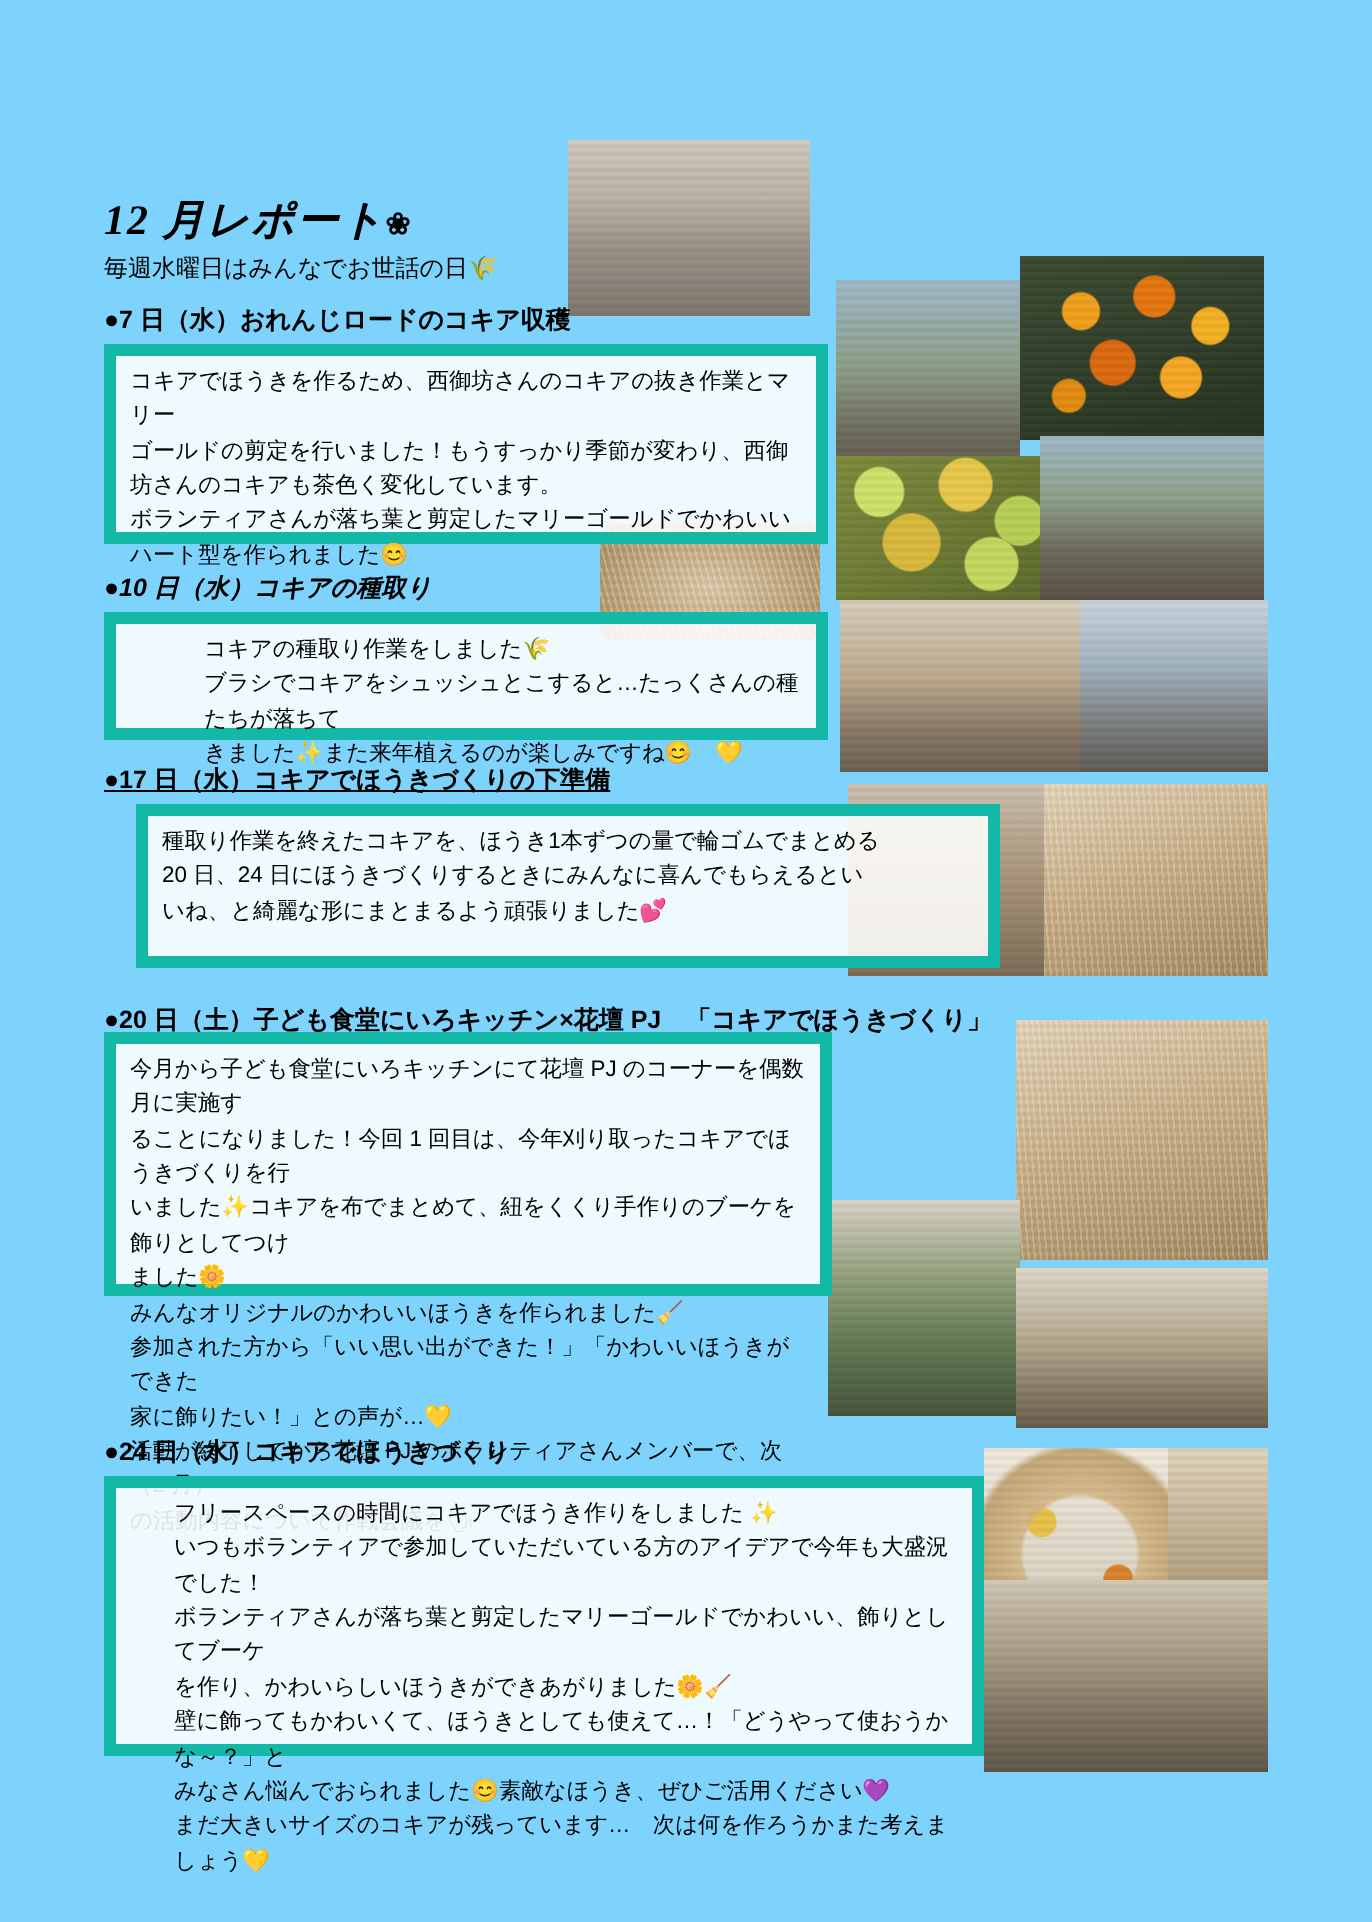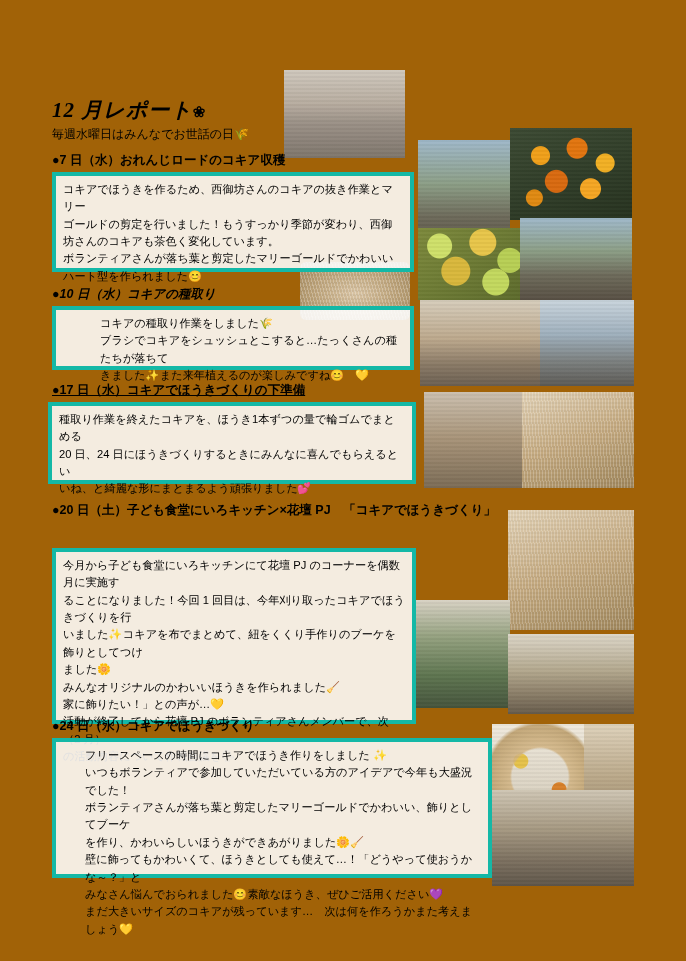--- a/index.html
+++ b/index.html
@@ -12,21 +12,21 @@
     width: 686px;
     height: 961px;
     position: relative;
     overflow: hidden;
     color: #000;
   }
   .page {
     position: relative;
     width: 686px;
     height: 961px;
-    background: #a16207;
+    background: #7dd3fc;
   }
 
   
   .title {
     position: absolute;
     left: 52px;
     top: 96px;
     font-family: "Liberation Serif", serif;
     font-weight: bold;
     font-style: italic;
@@ -48,21 +48,21 @@
   .heading {
     position: absolute;
     font-size: 12.5px;
     font-weight: bold;
     white-space: nowrap;
   }
 
   
   .box {
     position: absolute;
-    border: 4px solid #14b8a6;
+    border: 6px solid #14b8a6;
     background: rgba(255,255,255,0.88);
     box-sizing: border-box;
     padding: 5px 7px 4px 7px;
     font-size: 11.2px;
     line-height: 1.55;
   }
   .box p { margin: 0; }
 
   
   .photo {
@@ -193,33 +193,34 @@
   </div>
 
   <div class="heading" style="left:52px; top:286px;font-style:italic;">●10 日（水）コキアの種取り</div>
   <div class="box" style="left:52px; top:306px; width:362px; height:64px;padding-left:44px;">
     <p>コキアの種取り作業をしました🌾</p>
     <p>ブラシでコキアをシュッシュとこすると…たっくさんの種たちが落ちて</p>
     <p>きました✨また来年植えるのが楽しみですね😊　💛</p>
   </div>
 
   <div class="heading" style="left:52px; top:382px;text-decoration:underline;">●17 日（水）コキアでほうきづくりの下準備</div>
-  <div class="box" style="left:48px; top:402px; width:368px; height:82px;">
+  <div class="box" style="left:68px; top:402px; width:432px; height:82px;">
     <p>種取り作業を終えたコキアを、ほうき1本ずつの量で輪ゴムでまとめる</p>
     <p>20 日、24 日にほうきづくりするときにみんなに喜んでもらえるとい</p>
     <p>いね、と綺麗な形にまとまるよう頑張りました💕</p>
   </div>
 
   <div class="heading" style="left:52px; top:502px;">●20 日（土）子ども食堂にいろキッチン×花壇 PJ　「コキアでほうきづくり」</div>
-  <div class="box" style="left:52px; top:548px; width:364px; height:176px;">
+  <div class="box" style="left:52px; top:516px; width:364px; height:132px;">
     <p>今月から子ども食堂にいろキッチンにて花壇 PJ のコーナーを偶数月に実施す</p>
     <p>ることになりました！今回 1 回目は、今年刈り取ったコキアでほうきづくりを行</p>
     <p>いました✨コキアを布でまとめて、紐をくくり手作りのブーケを飾りとしてつけ</p>
     <p>ました🌼</p>
     <p>みんなオリジナルのかわいいほうきを作られました🧹</p>
+    <p>参加された方から「いい思い出ができた！」「かわいいほうきができた</p>
     <p>家に飾りたい！」との声が…💛</p>
     <p>活動が終了してから花壇 PJ のボランティアさんメンバーで、次（2 月）</p>
     <p>の活動内容について作戦会議を🗣</p>
   </div>
 
   <div class="heading" style="left:52px; top:718px;">●24 日（水）コキアでほうきづくり</div>
   <div class="box" style="left:52px; top:738px; width:440px; height:140px;padding-left:29px;">
     <p>フリースペースの時間にコキアでほうき作りをしました ✨</p>
     <p>いつもボランティアで参加していただいている方のアイデアで今年も大盛況でした！</p>
     <p>ボランティアさんが落ち葉と剪定したマリーゴールドでかわいい、飾りとしてブーケ</p>

